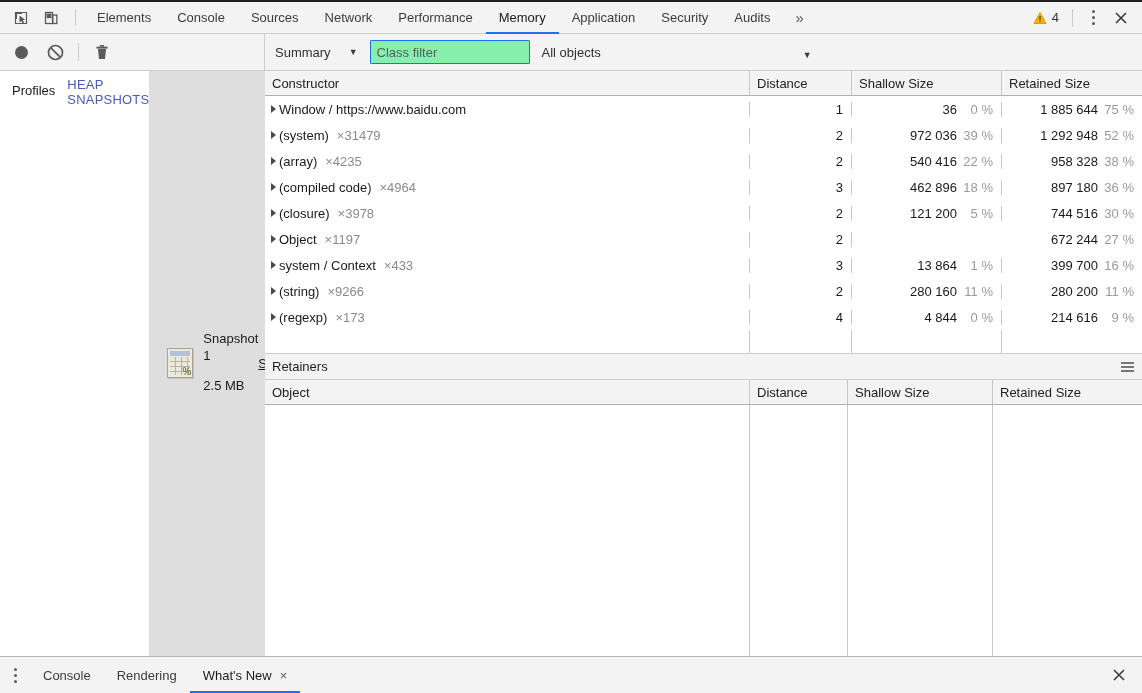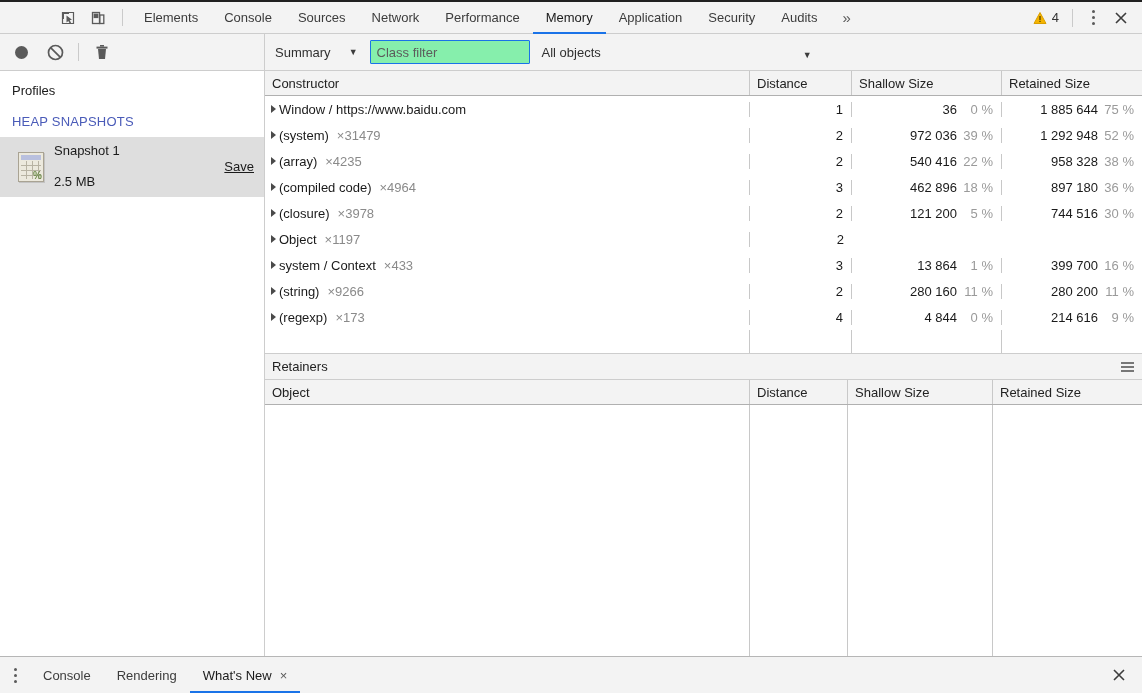--- a/index.html
+++ b/index.html
@@ -15,21 +15,20 @@
   #app { position: relative; width: 1142px; height: 693px; display: flex; flex-direction: column; }
 
   
   .top-toolbar {
     height: 34px; min-height: 34px;
     background: #f3f3f3;
     border-top: 2px solid #202020;
     border-bottom: 1px solid #cdcdcd;
     display: flex; align-items: stretch;
     position: relative;
-    padding-left: 47px;
   }
   .tb-icon-btn {
     width: 30px; display: flex; align-items: center; justify-content: center;
     cursor: pointer;
   }
   .tb-icon-btn:first-child { margin-left: 6px; }
   .tb-sep {
     width: 1px; background: #cacaca; margin: 7px 8px 7px 9px;
   }
   .main-tabs { display: flex; align-items: stretch; }
@@ -97,21 +96,21 @@
   .objects-select .caret { margin-left: auto; }
 
   
   .body-area { flex: 1; display: flex; min-height: 0; }
 
   
   .sidebar {
     width: 265px; min-width: 265px;
     background: #fff;
     border-right: 1px solid #cdcdcd;
-    display: flex; flex-direction: column;
+    display: flex; 
   }
   .sb-title { padding: 12px 0 10px 12px; font-size: 13px; color: #1a1a1a; }
   .sb-section { padding: 6px 0 8px 12px; font-size: 13px; color: #4a5bb8; letter-spacing: .2px; }
   .snapshot-row {
     display: flex; align-items: center;
     background: #dedede;
     padding: 6px 10px 7px 18px;
     cursor: pointer;
     min-height: 46px;
   }
@@ -454,20 +453,24 @@
                 <span class="pct-val">30 %</span>
               </div>
             </div>
             <div class="grid-row">
               <div class="gr-cell col-ctor c-constructor">
                 <span class="tri"></span>
                 <span class="ctor-name">Object</span>
                 <span class="ctor-count">×1197</span>
               </div>
               <div class="gr-cell col-dist c-num">2</div>
+              <div class="gr-cell col-ret c-num">
+                <span class="num-val">672 244</span>
+                <span class="pct-val">27 %</span>
+              </div>
             </div>
             <div class="grid-row">
               <div class="gr-cell col-ctor c-constructor">
                 <span class="tri"></span>
                 <span class="ctor-name">system / Context</span>
                 <span class="ctor-count">×433</span>
               </div>
               <div class="gr-cell col-dist c-num">3</div>
               <div class="gr-cell col-shal c-num">
                 <span class="num-val">13 864</span>

